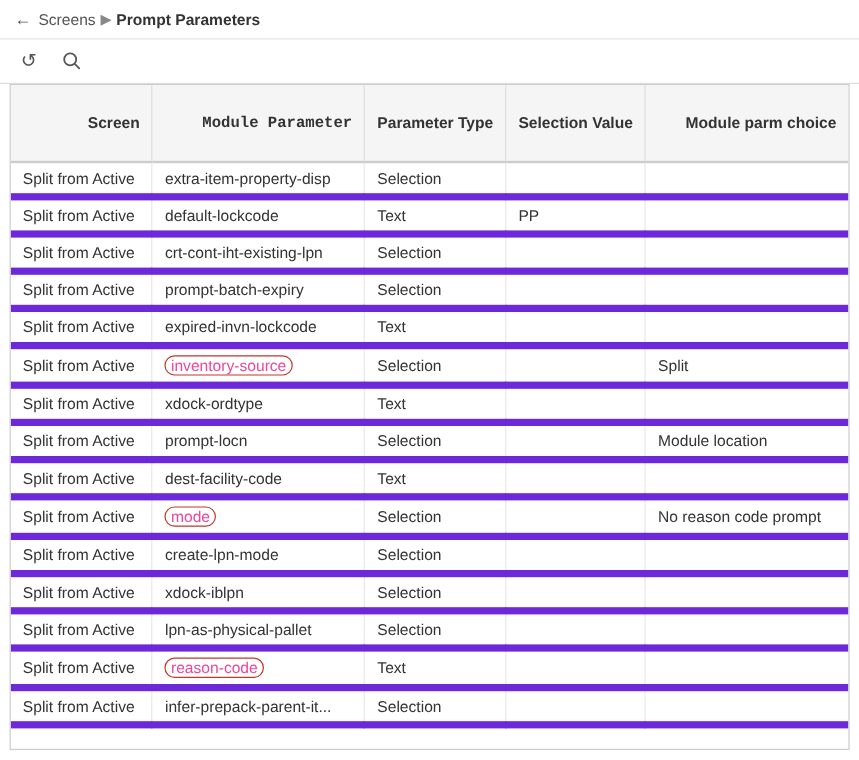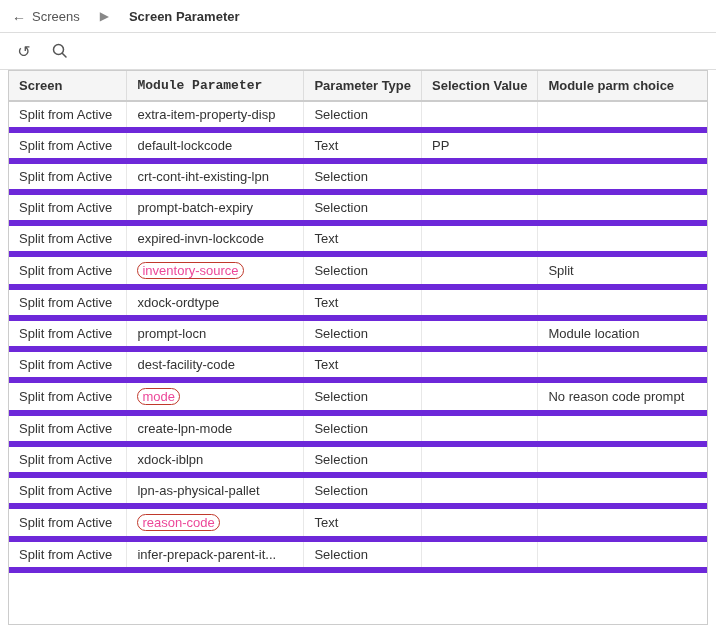--- a/index.html
+++ b/index.html
@@ -23,21 +23,21 @@
       background: #fff;
     }
     .nav-back-icon {
       font-size: 14px;
       cursor: pointer;
       color: #555;
     }
     .nav-breadcrumb {
       display: flex;
       align-items: center;
-      gap: 20px;
+      gap: 4px;
       font-size: 13px;
       color: #555;
     }
     .nav-separator {
       color: #888;
       font-size: 12px;
     }
     .nav-current {
       font-weight: 600;
       color: #333;
@@ -72,22 +72,22 @@
     }
     table {
       width: 100%;
       border-collapse: collapse;
       font-size: 13px;
     }
     thead tr {
       background: #f5f5f5;
     }
     thead th {
-      text-align: left;
-      padding: 7px 10px;
+      text-align: right;
+      padding: 24px 10px;
       font-weight: 700;
       border-bottom: 2px solid #ccc;
       border-right: 1px solid #ddd;
       white-space: nowrap;
     }
     thead th:last-child {
       border-right: none;
     }
     tbody tr {
       border-bottom: 6px solid #6d28d9;
@@ -118,21 +118,21 @@
     .col-modchoice { width: 175px; margin-left: 26px; }
   </style>
 </head>
 <body>
 
 <div class="top-nav">
   <span class="nav-back-icon">←</span>
   <div class="nav-breadcrumb">
     <span>Screens</span>
     <span class="nav-separator">▶</span>
-    <span class="nav-current">Screen Parameter</span>
+    <span class="nav-current">Prompt Parameters</span>
   </div>
 </div>
 
 <div class="toolbar">
   <span class="toolbar-btn">↺</span>
   <span class="toolbar-btn" style="font-size:14px;">
     <svg width="16" height="16" viewBox="0 0 16 16" fill="none" xmlns="http://www.w3.org/2000/svg">
       <circle cx="6.5" cy="6.5" r="5" stroke="#555" stroke-width="1.5"></circle>
       <line x1="10.5" y1="10.5" x2="14" y2="14" stroke="#555" stroke-width="1.5" stroke-linecap="round"></line>
     </svg>

